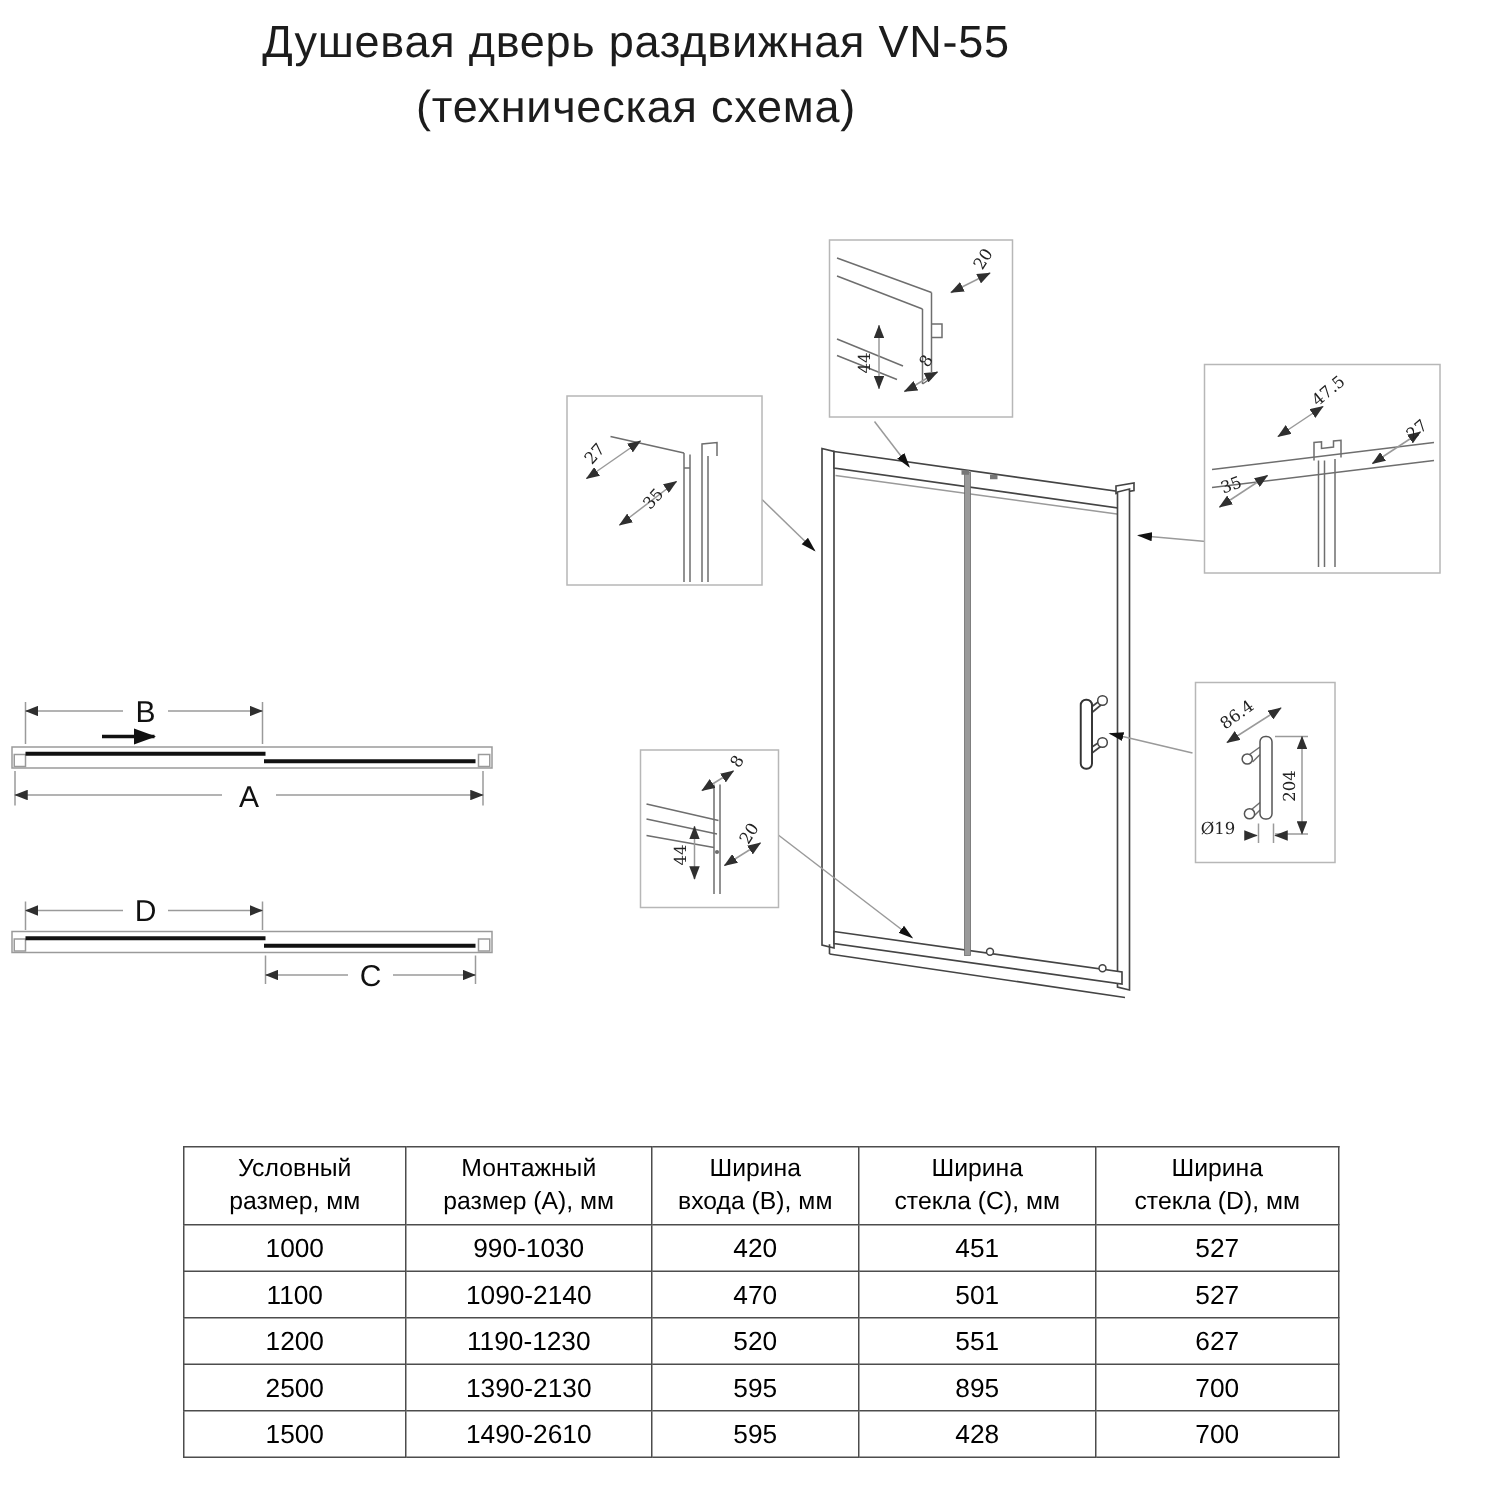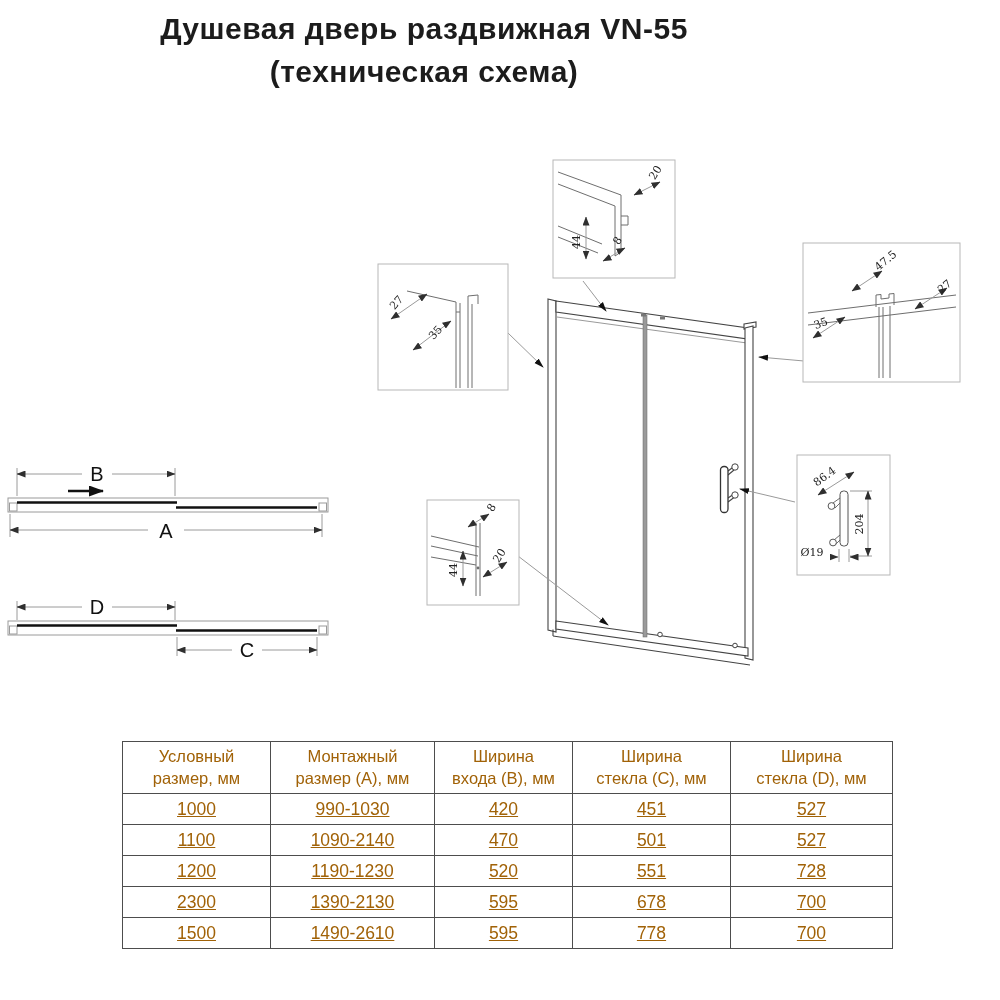--- a/index.html
+++ b/index.html
@@ -1,32 +1,32 @@
 <!DOCTYPE html>
 <html><head>
 <meta charset="utf-8">
 <style>
   html,body{margin:0;padding:0;background:#fff;}
   body{width:1000px;height:1000px;position:relative;font-family:"Liberation Sans",sans-serif;overflow:hidden;}
   .title{position:absolute;top:8px;left:0;width:848px;text-align:center;color:#1c1c1c;
-         font-size:30px;line-height:1.42;font-weight:700;letter-spacing:.5px;}
+         font-size:30px;line-height:1.42;font-weight:400;letter-spacing:.5px;}
   svg{position:absolute;top:0;left:0;}
   .thin{stroke:#9a9a9a;stroke-width:1;fill:none;}
   .med{stroke:#444;stroke-width:1.1;fill:none;}
   .medw{stroke:#444;stroke-width:1.1;fill:#fff;}
   .prof{stroke:#6e6e6e;stroke-width:1;fill:none;}
   .thick{stroke:#111;stroke-width:2.6;fill:none;}
   .box{stroke:#b7b7b7;stroke-width:1;fill:#fff;}
   .dimtxt{font-family:"DejaVu Serif",serif;font-size:11px;fill:#222;text-anchor:middle;}
   .lbl{font-family:"Liberation Sans",sans-serif;font-size:20px;fill:#111;text-anchor:middle;}
-  table.size{position:absolute;left:122px;top:741px;width:770px;border-collapse:collapse;
-             table-layout:fixed;color:#a16207;}
+  table.size{position:absolute;left:122px;top:764px;width:770px;border-collapse:collapse;
+             table-layout:fixed;color:#000000;}
   table.size th,table.size td{border:1px solid #4d4d4d;text-align:center;vertical-align:middle;padding:0;}
   table.size th{height:51px;font-weight:400;font-size:16.5px;line-height:1.3;white-space:pre-line;}
-  table.size td{height:30px;font-size:17.5px;text-decoration:underline;}
+  table.size td{height:30px;font-size:17.5px;}
 </style>
 </head>
 <body>
 
 <div class="title">
   <div>Душевая дверь раздвижная VN-55</div>
   <div>(техническая схема)</div>
 </div>
 
 <svg width="1000" height="740" viewBox="0 0 1000 740">
@@ -271,30 +271,30 @@
         <td>1090-2140</td>
         <td>470</td>
         <td>501</td>
         <td>527</td>
       </tr>
       <tr>
         <td>1200</td>
         <td>1190-1230</td>
         <td>520</td>
         <td>551</td>
-        <td>728</td>
-      </tr>
-      <tr>
-        <td>2300</td>
+        <td>627</td>
+      </tr>
+      <tr>
+        <td>2500</td>
         <td>1390-2130</td>
         <td>595</td>
-        <td>678</td>
+        <td>895</td>
         <td>700</td>
       </tr>
       <tr>
         <td>1500</td>
         <td>1490-2610</td>
         <td>595</td>
-        <td>778</td>
+        <td>428</td>
         <td>700</td>
       </tr>
     </tbody>
 </table>
 
 </body></html>

